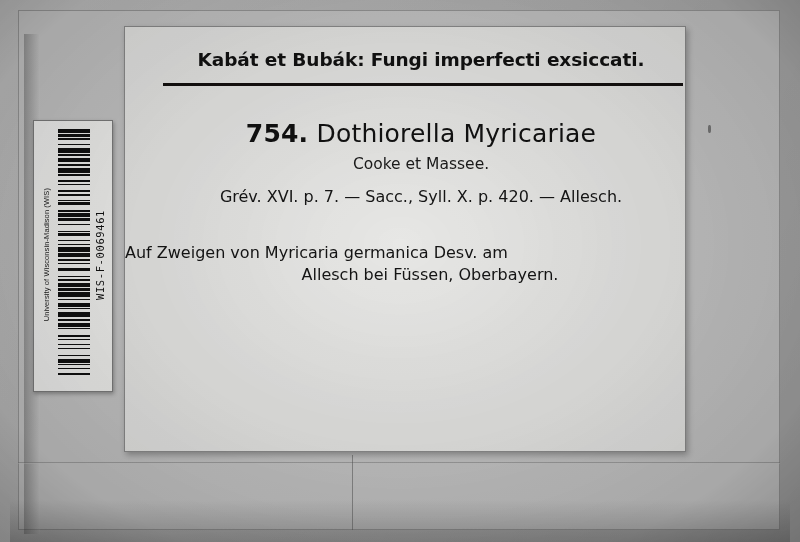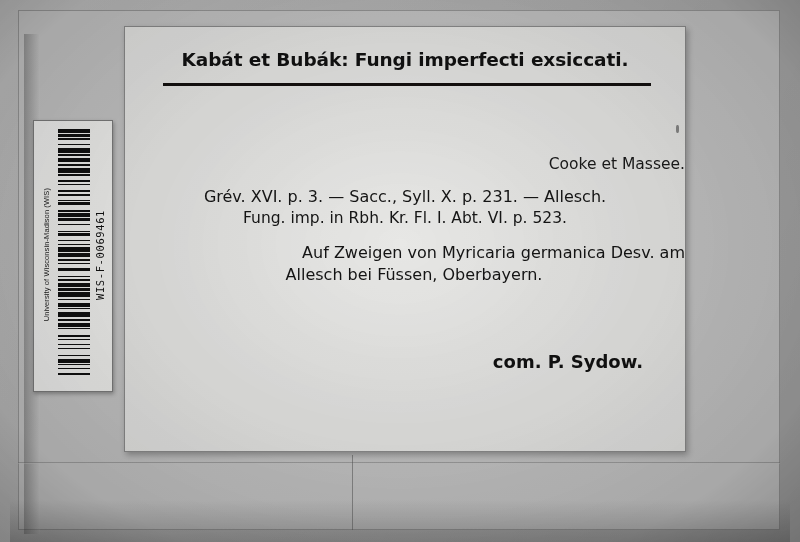--- a/index.html
+++ b/index.html
@@ -86,21 +86,21 @@
     height: 424px;
     background: #e8e8e6;
     border: 1px solid #8d8d8d;
     box-shadow: 2px 3px 6px rgba(0,0,0,.28);
   }
 
   .label-inner {
     position: relative;
     width: 100%;
     height: 100%;
-    padding: 0;
+    padding: 16px;
   }
 
   .header-title {
     position: absolute;
     left: 0;
     right: 0;
     top: 22px;
     text-align: center;
     font-family: "DejaVu Sans", sans-serif;
     font-weight: bold;
@@ -133,21 +133,21 @@
   }
   .taxon-name {
     font-weight: normal;
   }
 
   .authority {
     position: absolute;
     left: 0;
     right: 0;
     top: 128px;
-    text-align: right;
+    text-align: center;
     font-size: 15.5px;
     color: #1a1a1a;
   }
 
   .citation1 {
     position: absolute;
     left: 0;
     right: 0;
     top: 160px;
     text-align: center;
@@ -162,21 +162,21 @@
     text-align: center;
     font-size: 15.5px;
     color: #151515;
   }
 
   .habitat1 {
     position: absolute;
     left: 0;
     right: 0;
     top: 216px;
-    text-align: right;
+    text-align: left;
     font-size: 16px;
     color: #141414;
   }
   .habitat2 {
     position: absolute;
     left: 18px;
     right: 0;
     top: 238px;
     text-align: center;
     font-size: 16px;
@@ -294,31 +294,33 @@
   <div class="packet-fold-h"></div>
   <div class="packet-fold-v"></div>
   <div class="packet-shadow-bottom"></div>
 
   <div class="label-card">
     <div class="label-inner">
 
       <div class="header-title">Kabát et Bubák: Fungi imperfecti exsiccati.</div>
       <div class="header-rule"></div>
 
+      <div class="taxon-line">
+        <span class="taxon-number">754.</span>
+        <span class="taxon-name">Dothiorella Myricariae</span>
+      </div>
 
       <div class="authority">Cooke et Massee.</div>
 
-      <div class="citation1">Grév. XVI. p. 3. — Sacc., Syll. X. p. 231. — Allesch.</div>
-      <div class="citation2">Fung. imp. in Rbh. Kr. Fl. I. Abt. VI. p. 523.</div>
+      <div class="citation1">Grév. XVI. p. 7. — Sacc., Syll. X. p. 420. — Allesch.</div>
 
       <div class="habitat1">Auf Zweigen von Myricaria germanica Desv. am</div>
       <div class="habitat2">Allesch bei Füssen, Oberbayern.</div>
 
 
-      <div class="com-line">com. P. Sydow.</div>
 
       <div class="speck"></div>
     </div>
   </div>
 
   <div class="barcode-sticker">
     <div class="barcode-inst">
       <span>University of Wisconsin-Madison (WIS)</span>
     </div>
     <div class="barcode-bars" id="bars">

